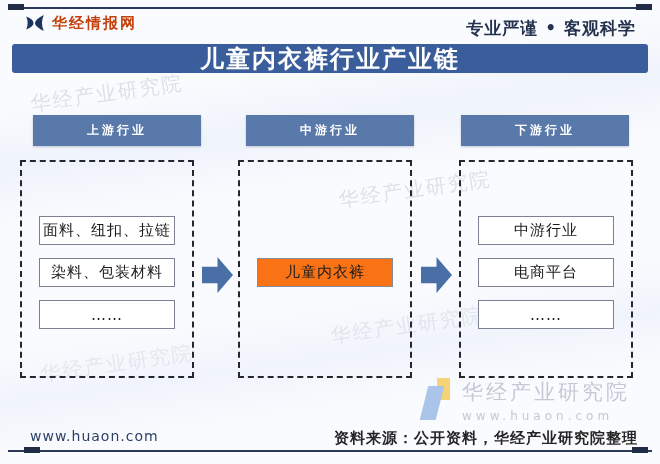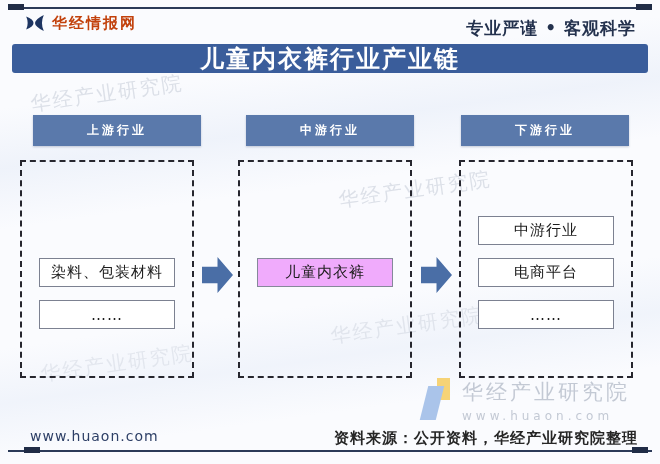--- a/index.html
+++ b/index.html
@@ -57,21 +57,21 @@
   
   .item-box{
     position:absolute;left:17px;width:136px;height:29px;
     background:#ffffff;border:1px solid #7c8191;box-sizing:border-box;
     display:flex;align-items:center;justify-content:center;
     font-size:15px;color:#1c1c1c;letter-spacing:1px;white-space:nowrap;
   }
   .row1{top:54px;}
   .row2{top:96px;}
   .row3{top:138px;}
-  .item-mid{background:#f0abfc;border-color:#85899a;}
+  .item-mid{background:#f97316;border-color:#85899a;}
 
   
   .arrow{
     position:absolute;top:257px;width:31px;height:36px;background:#4a6ea6;
     clip-path:polygon(0 27%,50% 27%,50% 0,100% 50%,50% 100%,50% 73%,0 73%);
   }
   .ar1{left:202px;}
   .ar2{left:421px;}
 
   
@@ -121,20 +121,21 @@
   </div>
   <div class="tagline">专业严谨 • 客观科学</div>
 
   <div class="title-bar">儿童内衣裤行业产业链</div>
 
   <div class="col-header ch-up">上游行业</div>
   <div class="col-header ch-down">下游行业</div>
   <div class="col-header ch-mid">中游行业</div>
 
   <div class="dash-box db-up">
+    <div class="item-box row1">面料、纽扣、拉链</div>
     <div class="item-box row2">染料、包装材料</div>
     <div class="item-box row3">……</div>
   </div>
 
   <div class="dash-box db-mid">
     <div class="item-box item-mid row2">儿童内衣裤</div>
   </div>
 
   <div class="dash-box db-down">
     <div class="item-box row1">中游行业</div>

